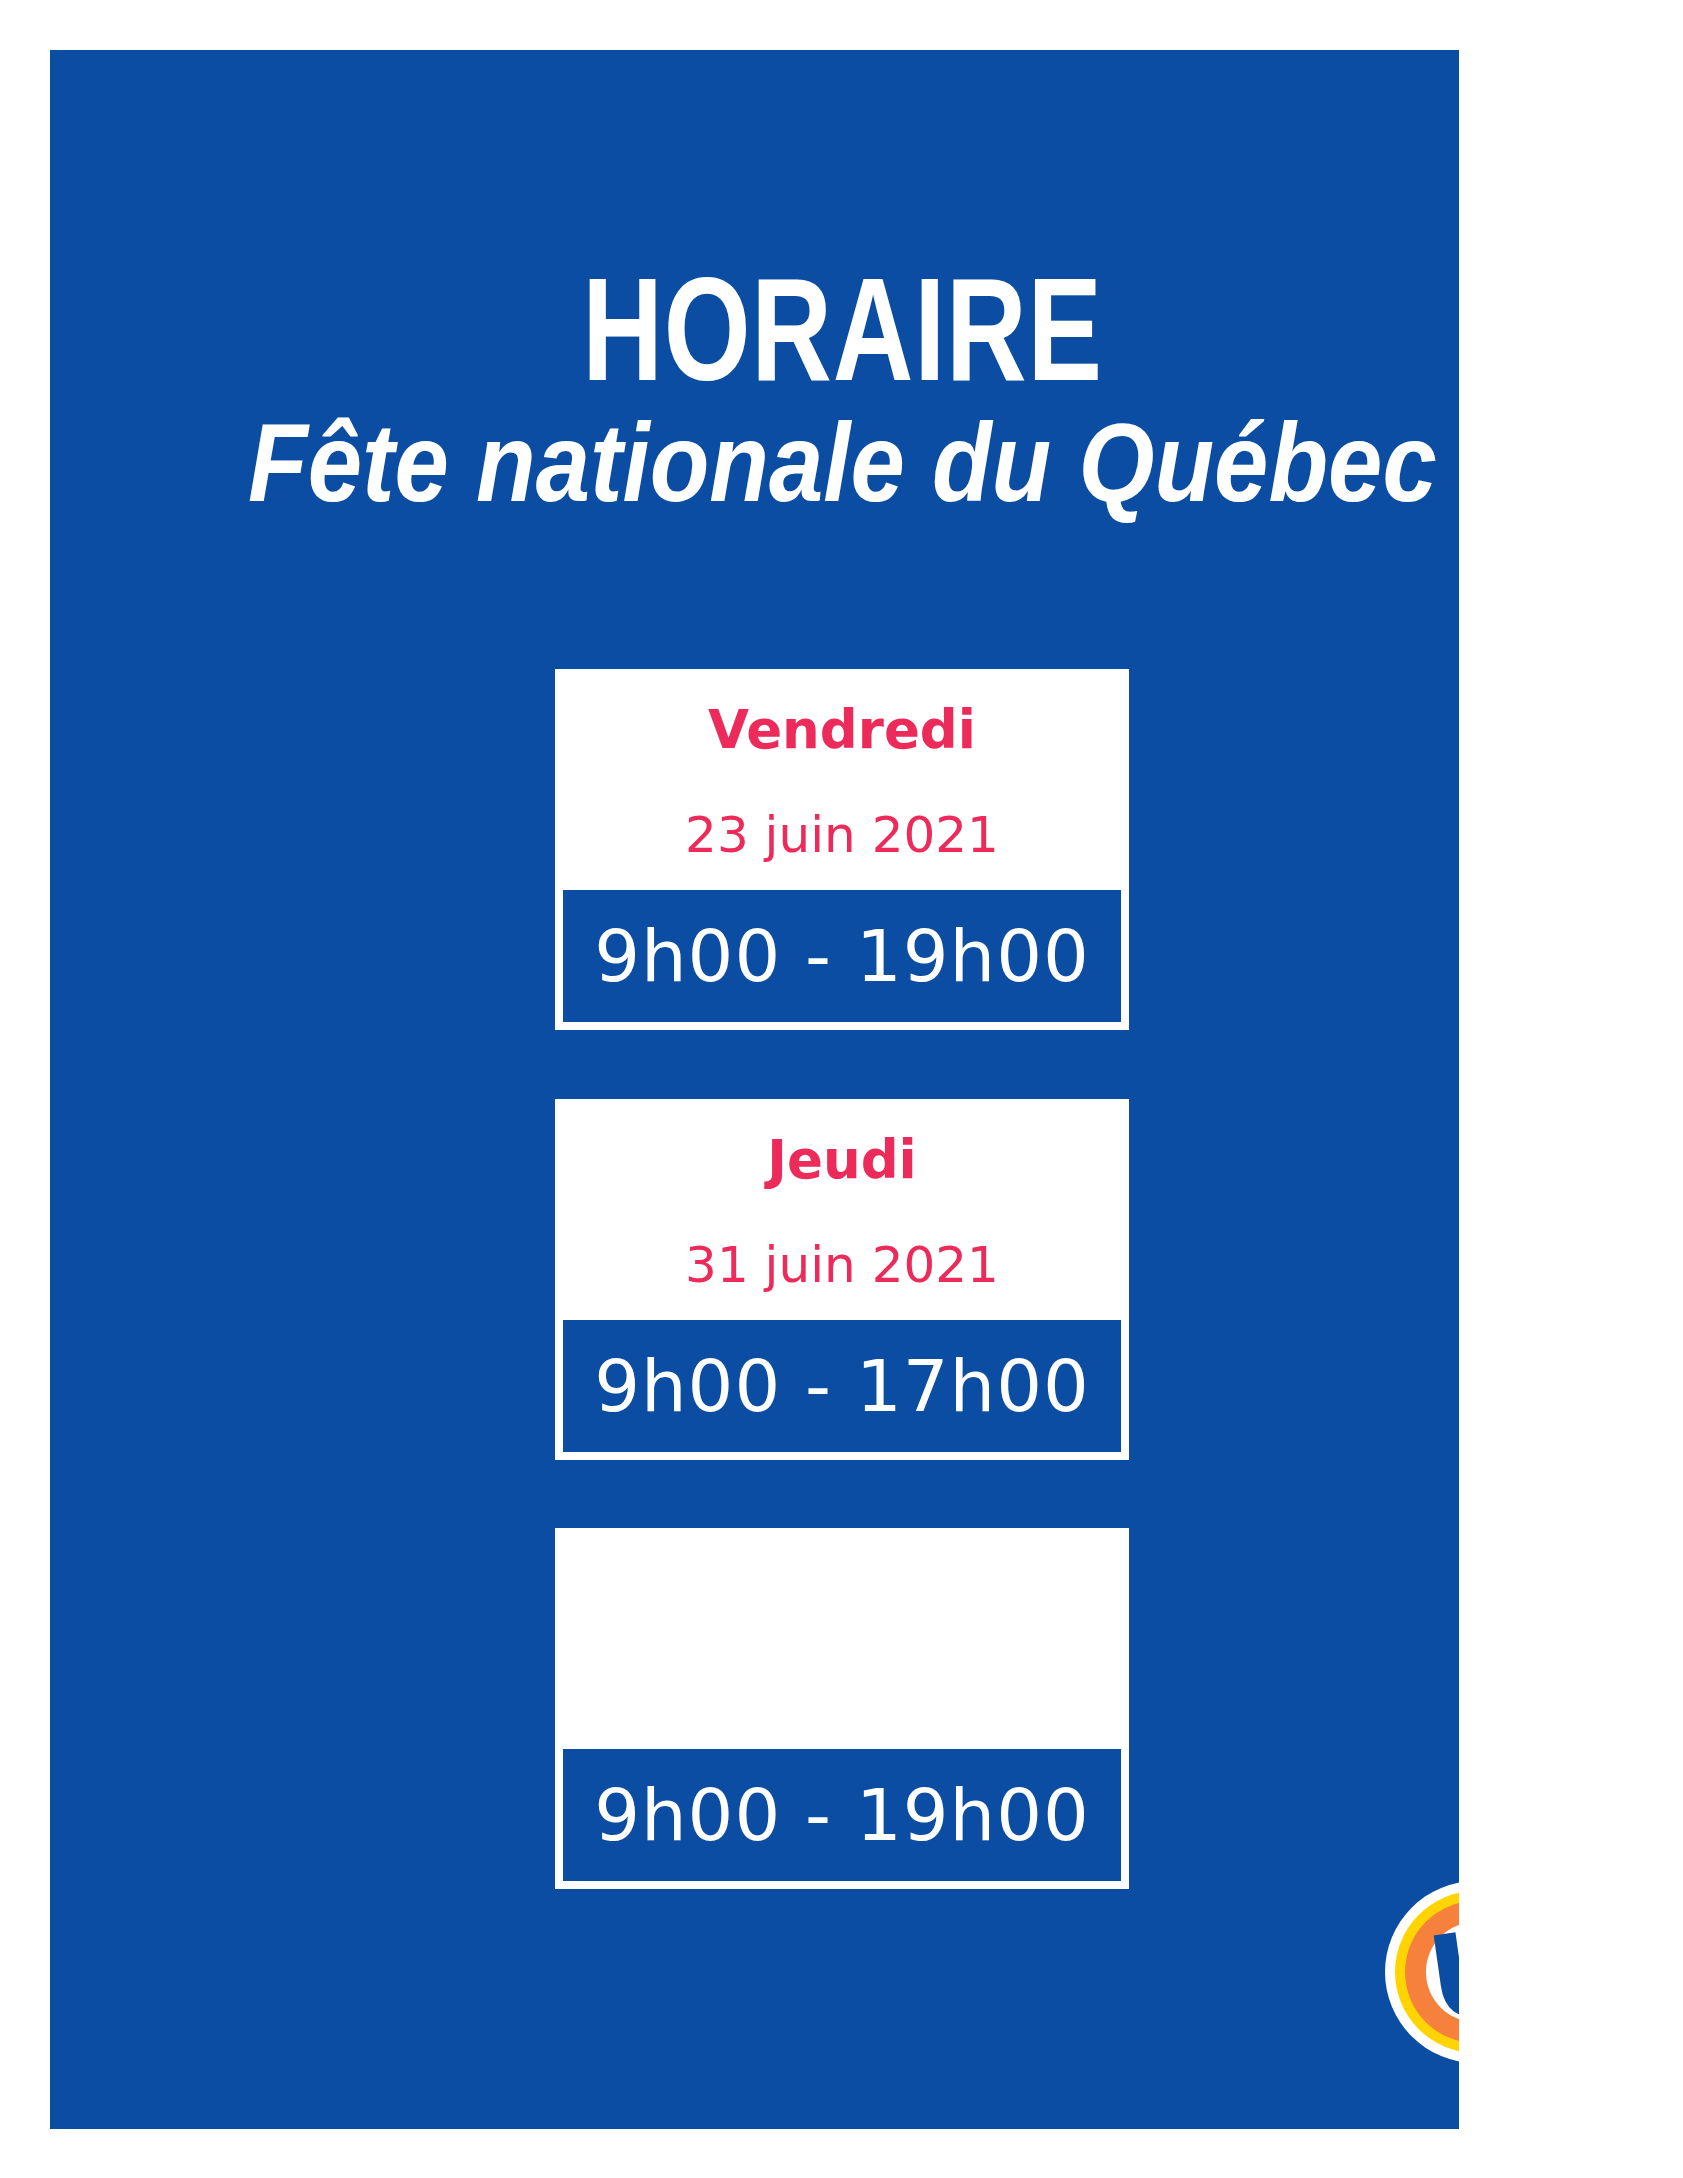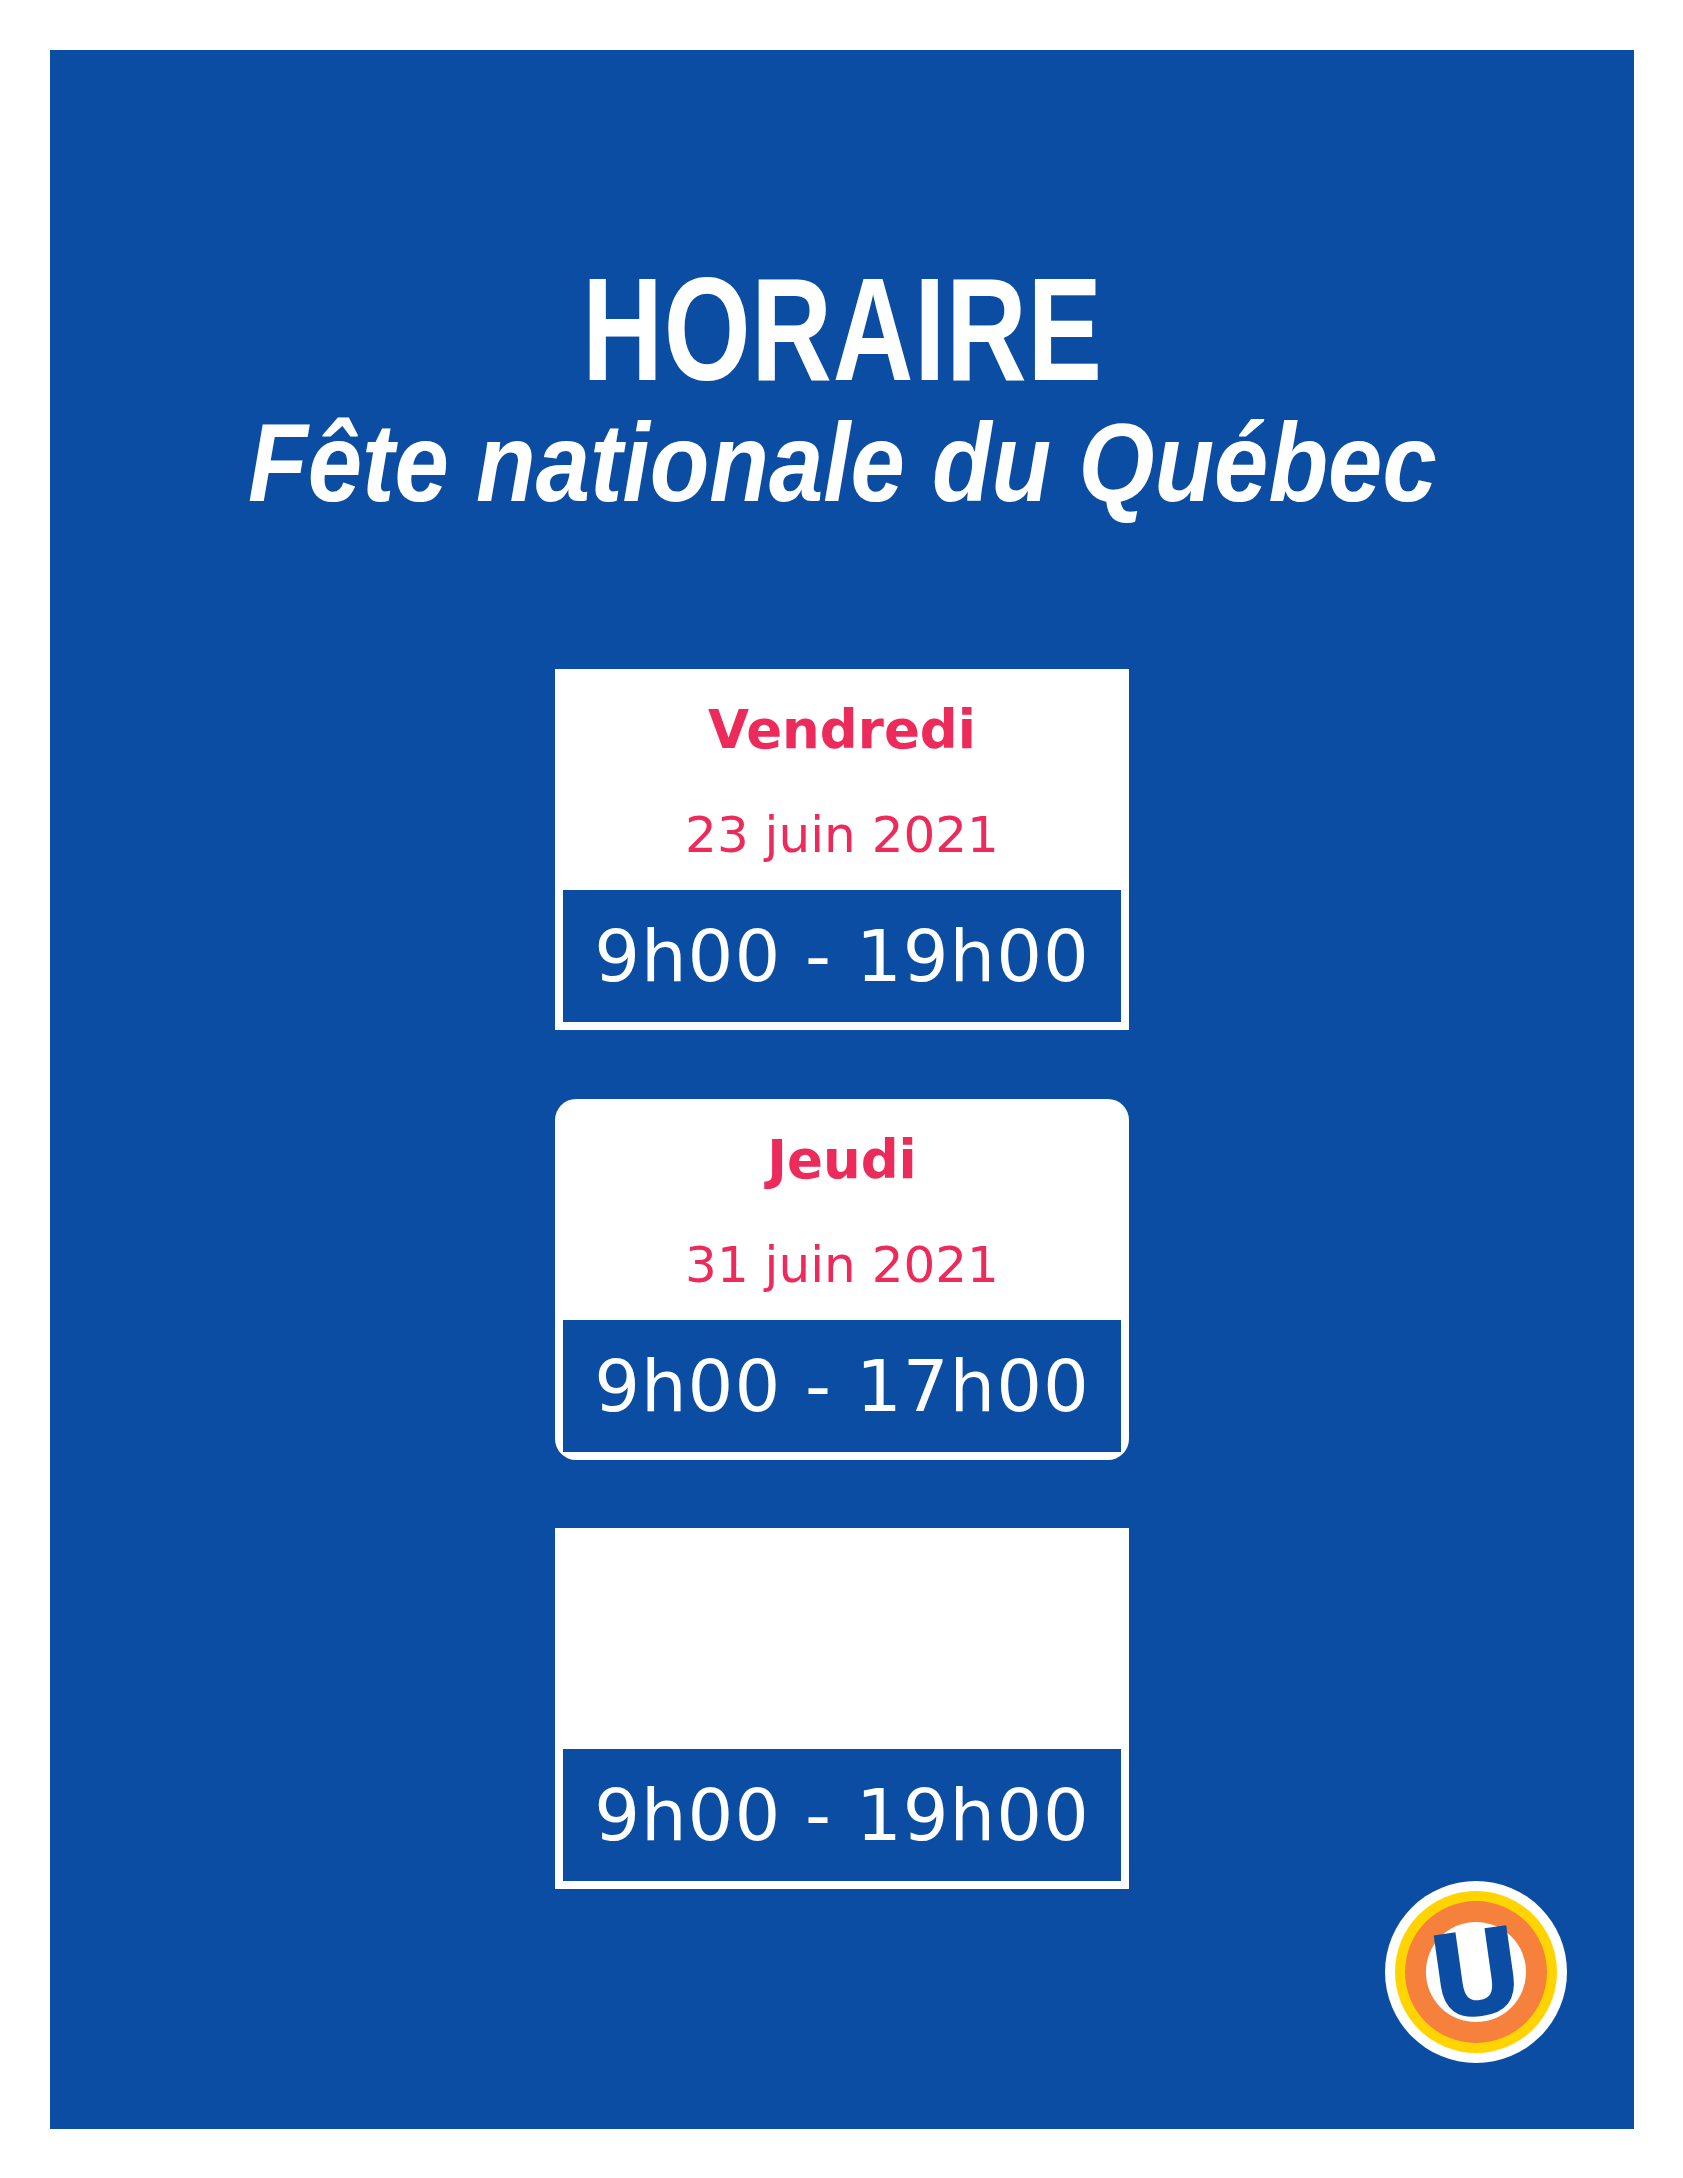--- a/index.html
+++ b/index.html
@@ -1,22 +1,23 @@
 <!DOCTYPE html>
 <html style="--page-bg: #FFFFFF; --panel-blue: #0B4DA2; --card-bg: #FFFFFF; --accent-pink: #ED2B5B; --text-white: #FFFFFF; --logo-yellow: #FFD400; --logo-orange: #F5813C;"><head>
 <meta charset="utf-8">
 <style>
   html,body{margin:0;padding:0;}
   body{background:#ffffff;}
   .page{
     position:relative;
-    width:1683px;height:2178px;
+    width:1427px;height:2178px;
     background:var(--page-bg,#ffffff);
     font-family:"DejaVu Sans",sans-serif;
     overflow:hidden;
+    padding-left:32px;
   }
   .panel{
     position:absolute;left:50px;top:50px;
     width:1584px;height:2079px;
     background:var(--panel-blue,#0B4DA2);
   }
   .title{
     position:absolute;top:206px;left:0;width:100%;
     text-align:center;
     color:var(--text-white,#ffffff);
@@ -44,21 +45,21 @@
     display:inline-block;
     transform:scaleX(0.88);
     transform-origin:50% 50%;
   }
   .card{
     position:absolute;left:505px;
     width:574px;height:361px;
     background:var(--card-bg,#ffffff);
   }
   .card-1{top:619px;}
-  .card-2{top:1049px;border-radius:21px;}
+  .card-2{top:1049px;}
   .card-3{top:1478px;}
   .day{
     position:absolute;top:34px;left:0;width:100%;
     text-align:center;
     color:var(--accent-pink,#ED2B5B);
     font-weight:bold;
     font-size:53px;line-height:1;
   }
   .date{
     position:absolute;top:141px;left:0;width:100%;

